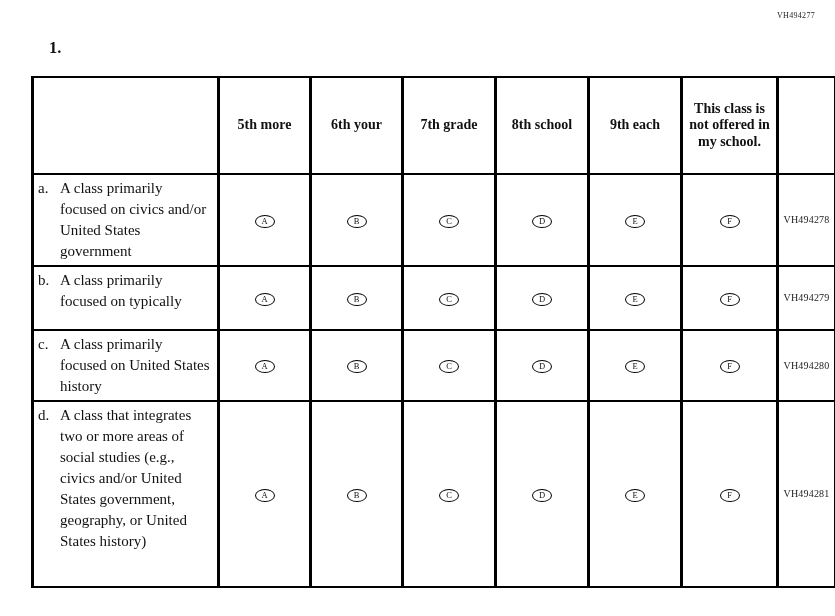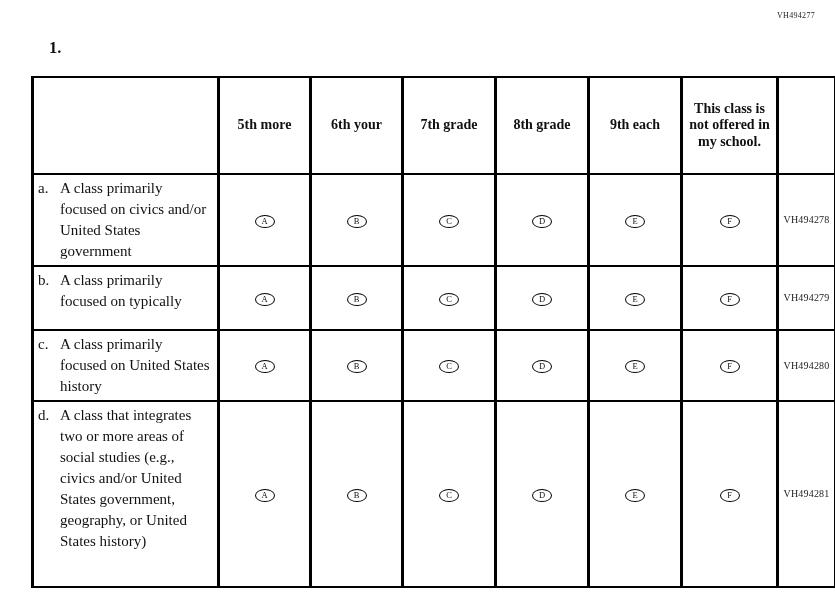--- a/index.html
+++ b/index.html
@@ -110,21 +110,21 @@
       <col style="width:93px">
       <col style="width:96px">
       <col style="width:58px">
     </colgroup>
     <thead>
       <tr>
         <th></th>
         <th>5th more</th>
         <th>6th your</th>
         <th>7th grade</th>
-        <th>8th grade</th>
+        <th>8th school</th>
         <th>9th each</th>
         <th>This class is not offered in my school.</th>
         <th></th>
       </tr>
     </thead>
     <tbody>
 
       <tr class="row-a">
         <td class="row-label">
           <div class="label-flex">

